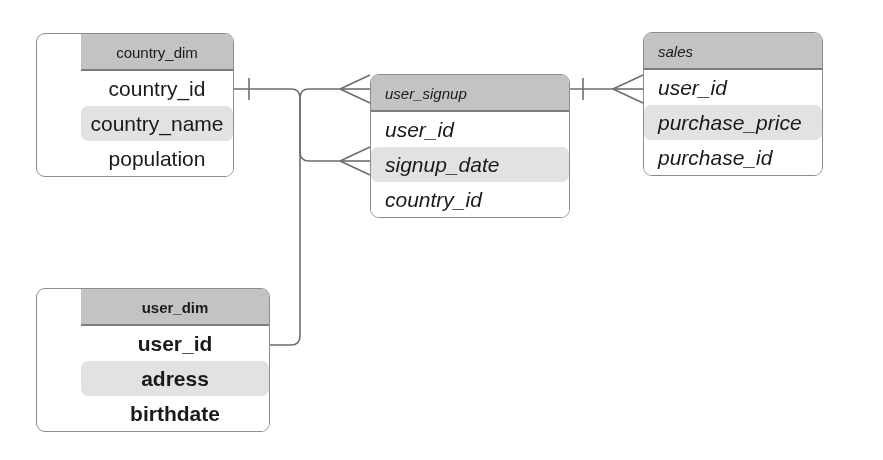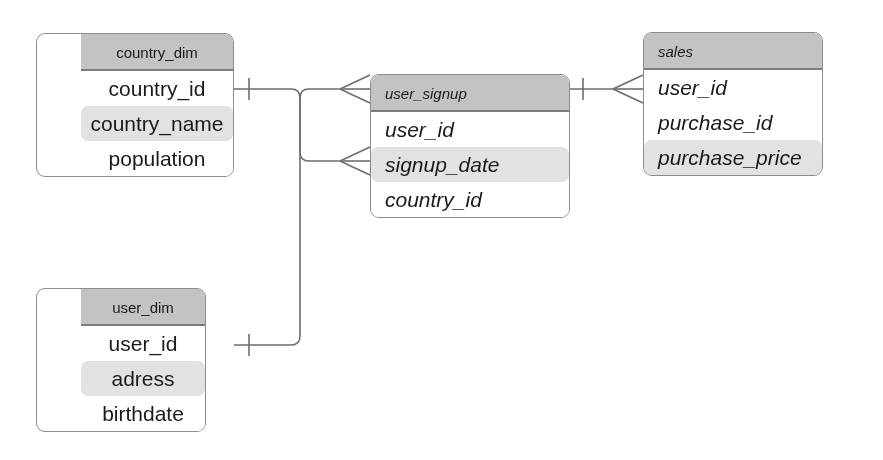--- a/index.html
+++ b/index.html
@@ -84,21 +84,21 @@
   .style-italic .entity-row {
     text-align: left;
     font-style: italic;
     padding-left: 14px;
   }
 
   
   #entity-country_dim  { left: 36px;  top: 33px;  width: 198px; }
   #entity-user_signup  { left: 370px; top: 33px;  width: 200px; margin-top: 41px; }
   #entity-sales        { left: 643px; top: 32px;  width: 180px; }
-  #entity-user_dim     { left: 36px;  top: 288px; width: 170px; }
+  #entity-user_dim     { left: 36px;  top: 288px; width: 234px; font-weight: bold; }
 </style>
 </head>
 <body>
 
 <div id="canvas">
 
   <svg id="connectors" viewBox="0 0 883 460" width="883" height="460">
     <g fill="none" stroke="#6e6e6e" stroke-width="1.6">
 
       <path d="M 234 89 L 291 89 Q 300 89 300 98 L 300 152 Q 300 161 309 161 L 340 161"></path>
@@ -144,22 +144,22 @@
   <div class="entity style-italic" id="entity-user_signup">
     <div class="entity-header">user_signup</div>
     <div class="entity-row">user_id</div>
     <div class="entity-row alt">signup_date</div>
     <div class="entity-row">country_id</div>
   </div>
 
   <div class="entity style-italic" id="entity-sales">
     <div class="entity-header">sales</div>
     <div class="entity-row">user_id</div>
+    <div class="entity-row alt">purchase_price</div>
     <div class="entity-row">purchase_id</div>
-    <div class="entity-row alt">purchase_price</div>
   </div>
 
   <div class="entity style-centered" id="entity-user_dim">
     <div class="entity-header">user_dim</div>
     <div class="entity-row">user_id</div>
     <div class="entity-row alt">adress</div>
     <div class="entity-row">birthdate</div>
   </div>
 
 </div>

